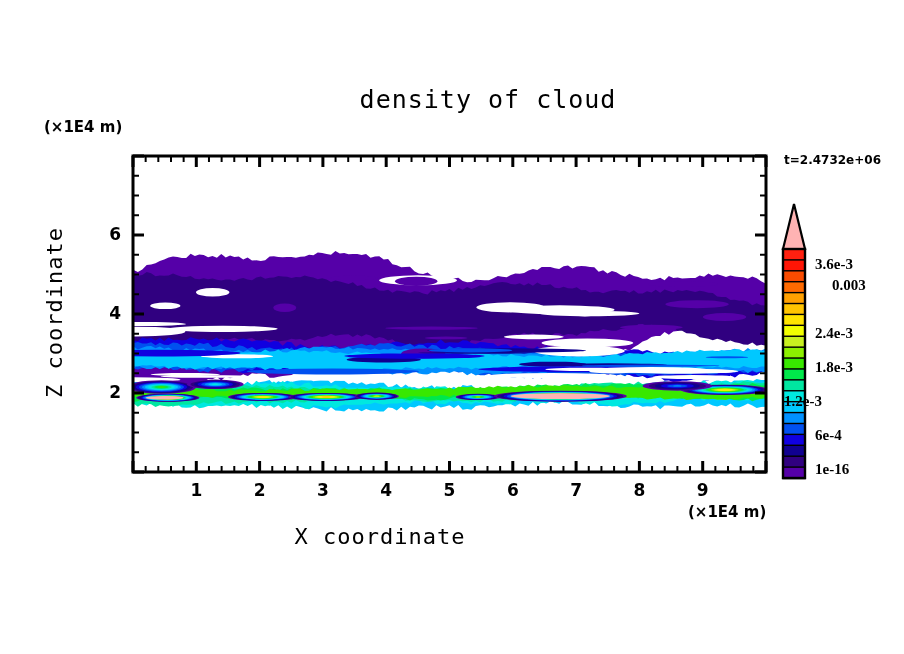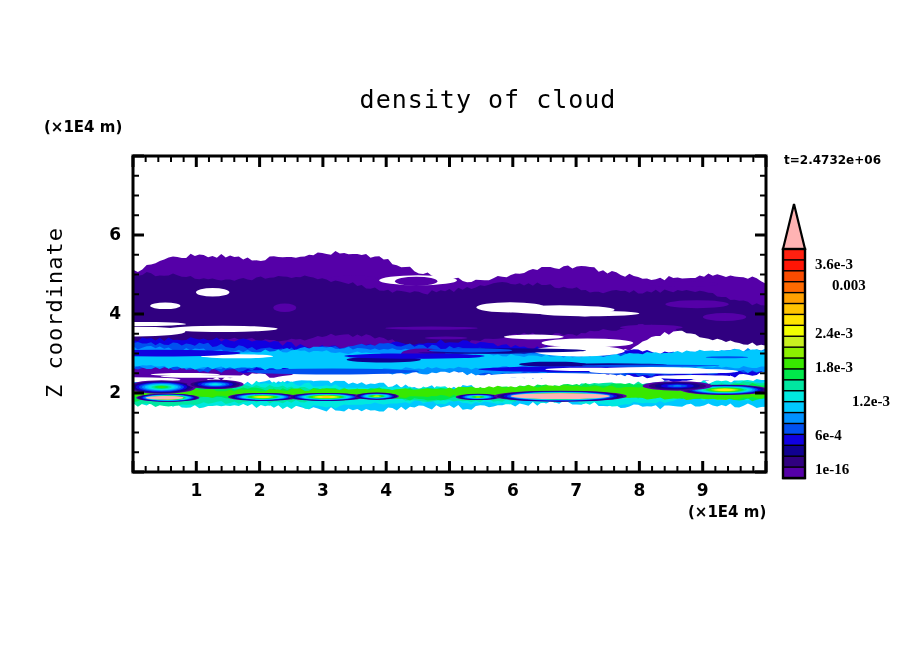--- a/index.html
+++ b/index.html
@@ -29,20 +29,21 @@
 </style>
 </head>
 <body>
 
 <div class="fig">
 
   <div class="title">density of cloud</div>
   <div class="unit-top">(×1E4 m)</div>
   <div class="unit-bottom">(×1E4 m)</div>
   <div class="tstamp">t=2.4732e+06</div>
+  <div class="xtitle">X coordinate</div>
   <div class="ytitle">Z coordinate</div>
 
   <svg id="plot-svg" width="904" height="654" style="position:absolute;left:0;top:0;">
       <defs>
         <clipPath id="plotclip">
           <rect x="133" y="156" width="633" height="316"></rect>
         </clipPath>
       </defs>
       <g clip-path="url(#plotclip)">
         <path d="M120.3,277.5L124.7,274.8L129.1,272.4L133.5,270.0L137.9,272.1L142.3,269.5L146.7,265.1L151.1,264.5L155.5,263.3L159.8,261.0L164.2,259.6L168.6,257.5L173.0,256.5L177.4,257.0L181.8,258.1L186.2,258.1L190.6,253.8L194.9,256.0L199.3,254.4L203.7,255.1L208.1,257.2L212.5,256.1L216.9,257.7L221.3,253.9L225.7,257.6L230.1,255.4L234.4,257.1L238.8,256.5L243.2,259.4L247.6,257.6L252.0,260.6L256.4,260.3L260.8,261.0L265.2,260.2L269.6,256.6L273.9,256.3L278.3,257.0L282.7,257.2L287.1,257.0L291.5,256.9L295.9,257.8L300.3,256.7L304.7,256.5L309.1,254.7L313.4,255.2L317.8,252.6L322.2,252.9L326.6,254.0L331.0,254.8L335.4,251.1L339.8,253.5L344.2,253.0L348.6,254.2L352.9,253.9L357.3,254.1L361.7,255.0L366.1,254.0L370.5,257.8L374.9,256.4L379.3,256.2L383.7,259.5L388.1,258.9L392.4,264.2L396.8,265.2L401.2,267.2L405.6,266.9L410.0,266.7L414.4,271.2L418.8,273.4L423.2,274.0L427.6,272.4L431.9,275.7L436.3,276.4L440.7,279.1L445.1,277.9L449.5,280.6L453.9,278.5L458.3,277.7L462.7,281.0L467.1,282.2L471.4,281.9L475.8,279.7L480.2,279.9L484.6,280.3L489.0,280.3L493.4,278.2L497.8,276.1L502.2,276.7L506.6,277.2L510.9,275.0L515.3,273.4L519.7,273.7L524.1,273.0L528.5,270.4L532.9,269.1L537.3,270.0L541.7,267.0L546.1,266.9L550.4,266.9L554.8,268.3L559.2,268.9L563.6,266.3L568.0,265.6L572.4,268.5L576.8,266.5L581.2,265.9L585.6,266.2L589.9,267.0L594.3,267.3L598.7,271.7L603.1,270.2L607.5,273.5L611.9,271.0L616.3,272.3L620.7,274.9L625.1,276.7L629.4,273.7L633.8,276.0L638.2,277.0L642.6,278.8L647.0,278.6L651.4,280.1L655.8,279.2L660.2,277.7L664.6,280.2L668.9,276.1L673.3,278.0L677.7,277.4L682.1,278.4L686.5,278.3L690.9,277.9L695.3,278.1L699.7,275.4L704.1,276.7L708.4,273.4L712.8,275.8L717.2,274.2L721.6,275.4L726.0,276.9L730.4,275.6L734.8,276.4L739.2,277.0L743.5,277.2L747.9,278.8L752.3,276.4L756.7,278.3L761.1,281.3L765.5,283.5L769.9,285.3L774.3,286.2L778.7,285.3L778.7,335.2L774.3,333.0L769.9,332.6L765.5,333.1L761.1,334.2L756.7,336.0L752.3,336.9L747.9,333.3L743.5,333.9L739.2,333.2L734.8,332.8L730.4,332.7L726.0,330.6L721.6,331.5L717.2,332.0L712.8,330.0L708.4,332.1L704.1,328.6L699.7,330.0L695.3,327.5L690.9,328.1L686.5,328.3L682.1,329.0L677.7,331.0L673.3,331.5L668.9,334.7L664.6,332.0L660.2,336.0L655.8,336.1L651.4,336.9L647.0,340.0L642.6,341.4L638.2,344.7L633.8,347.2L629.4,350.8L625.1,349.0L620.7,351.8L616.3,355.2L611.9,357.1L607.5,355.0L603.1,358.5L598.7,357.0L594.3,361.1L589.9,361.0L585.6,361.3L581.2,361.0L576.8,359.8L572.4,357.0L568.0,359.2L563.6,357.8L559.2,354.6L554.8,354.7L550.4,355.7L546.1,355.5L541.7,355.5L537.3,352.7L532.9,353.9L528.5,353.3L524.1,351.6L519.7,351.9L515.3,353.3L510.9,353.0L506.6,352.2L502.2,354.1L497.8,356.0L493.4,355.4L489.0,354.6L484.6,355.7L480.2,357.0L475.8,357.9L471.4,356.2L467.1,356.1L462.7,357.2L458.3,360.0L453.9,358.5L449.5,355.3L445.1,356.6L440.7,353.7L436.3,354.4L431.9,352.9L427.6,354.0L423.2,349.9L418.8,347.9L414.4,347.6L410.0,349.6L405.6,346.9L401.2,344.4L396.8,344.3L392.4,343.5L388.1,347.4L383.7,345.6L379.3,348.1L374.9,347.4L370.5,345.9L366.1,349.9L361.7,349.5L357.3,351.4L352.9,352.8L348.6,354.0L344.2,356.9L339.8,358.3L335.4,362.7L331.0,361.1L326.6,364.1L322.2,367.3L317.8,369.8L313.4,369.1L309.1,371.5L304.7,371.4L300.3,372.7L295.9,372.8L291.5,374.9L287.1,375.6L282.7,376.1L278.3,376.8L273.9,377.8L269.6,377.7L265.2,374.0L260.8,373.2L256.4,373.8L252.0,373.3L247.6,376.2L243.2,374.2L238.8,377.1L234.4,376.5L230.1,378.3L225.7,376.4L221.3,380.5L216.9,377.1L212.5,379.3L208.1,379.0L203.7,382.0L199.3,383.7L194.9,383.1L190.6,386.5L186.2,383.4L181.8,384.5L177.4,386.8L173.0,388.5L168.6,388.6L164.2,387.6L159.8,387.2L155.5,385.8L151.1,385.4L146.7,385.5L142.3,381.7L137.9,379.7L133.5,382.1L129.1,380.2L124.7,378.1L120.3,375.8Z" fill="#5500a8" stroke="none"></path>
@@ -428,17 +429,17 @@
       <div class="tick-lbl" style="left: 682.7px; top: 480px; width: 40px;">9</div>
       <div class="tick-lbl" style="left: 87px; top: 382px; width: 34px; text-align: right;">2</div>
       <div class="tick-lbl" style="left: 87px; top: 303px; width: 34px; text-align: right;">4</div>
       <div class="tick-lbl" style="left: 87px; top: 224px; width: 34px; text-align: right;">6</div>
     </div>
   <div id="cb-layer">
       <div class="cb-lbl" style="left: 815px; top: 256.448px;">3.6e-3</div>
       <div class="cb-lbl" style="left: 815px; top: 277px; margin-left: 17px;">0.003</div>
       <div class="cb-lbl" style="left: 815px; top: 324.784px;">2.4e-3</div>
       <div class="cb-lbl" style="left: 815px; top: 358.952px;">1.8e-3</div>
-      <div class="cb-lbl" style="left: 852px; top: 393.121px;">1.2e-3</div>
+      <div class="cb-lbl" style="left: 784px; top: 393.121px;">1.2e-3</div>
       <div class="cb-lbl" style="left: 815px; top: 427.289px;">6e-4</div>
       <div class="cb-lbl" style="left: 815px; top: 461.457px;">1e-16</div>
     </div>
 </div>
 
 </body></html>

